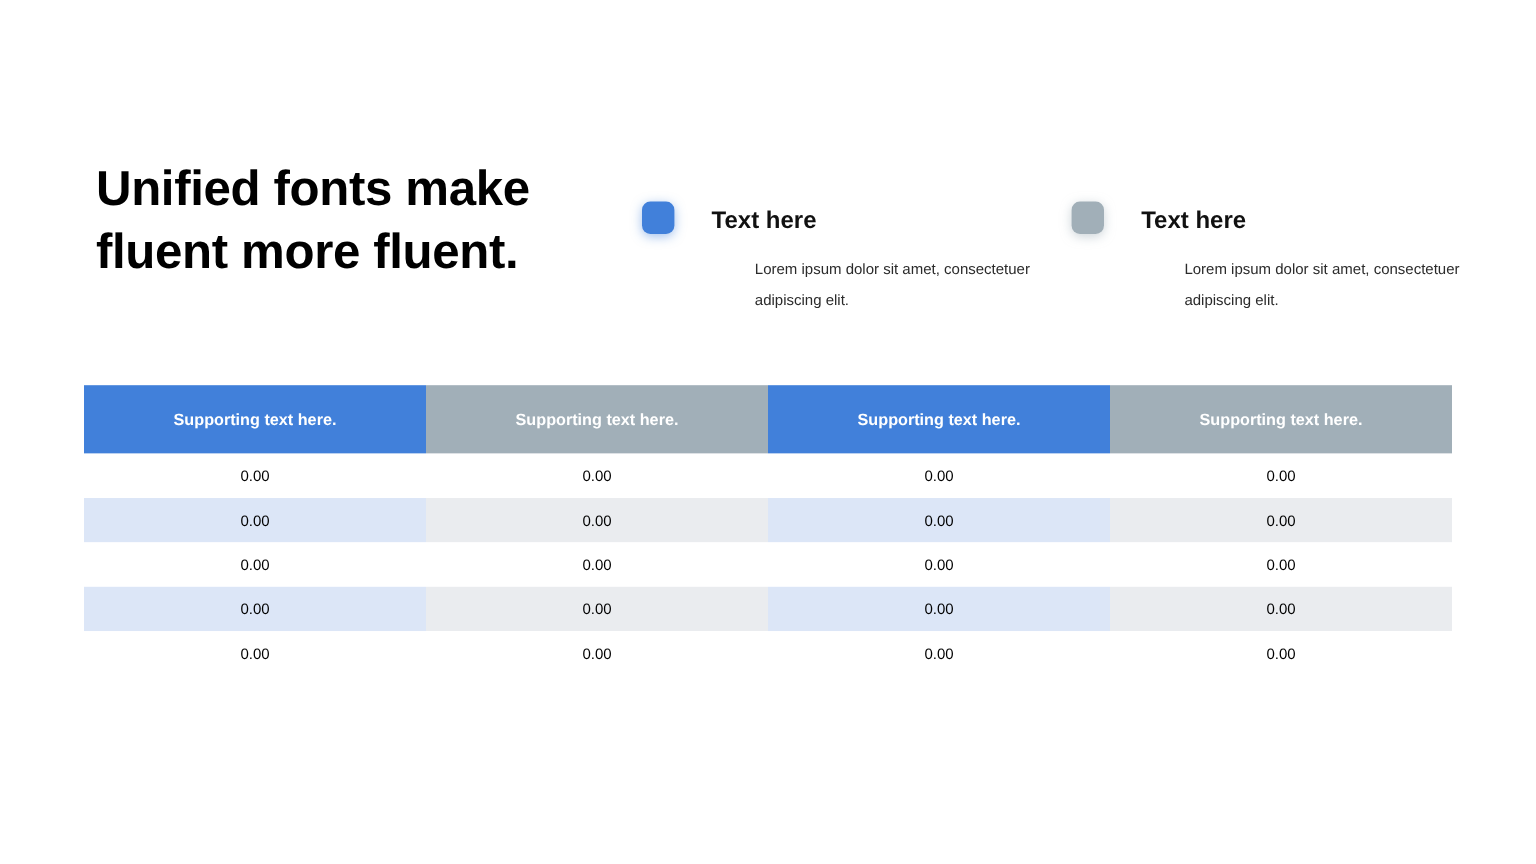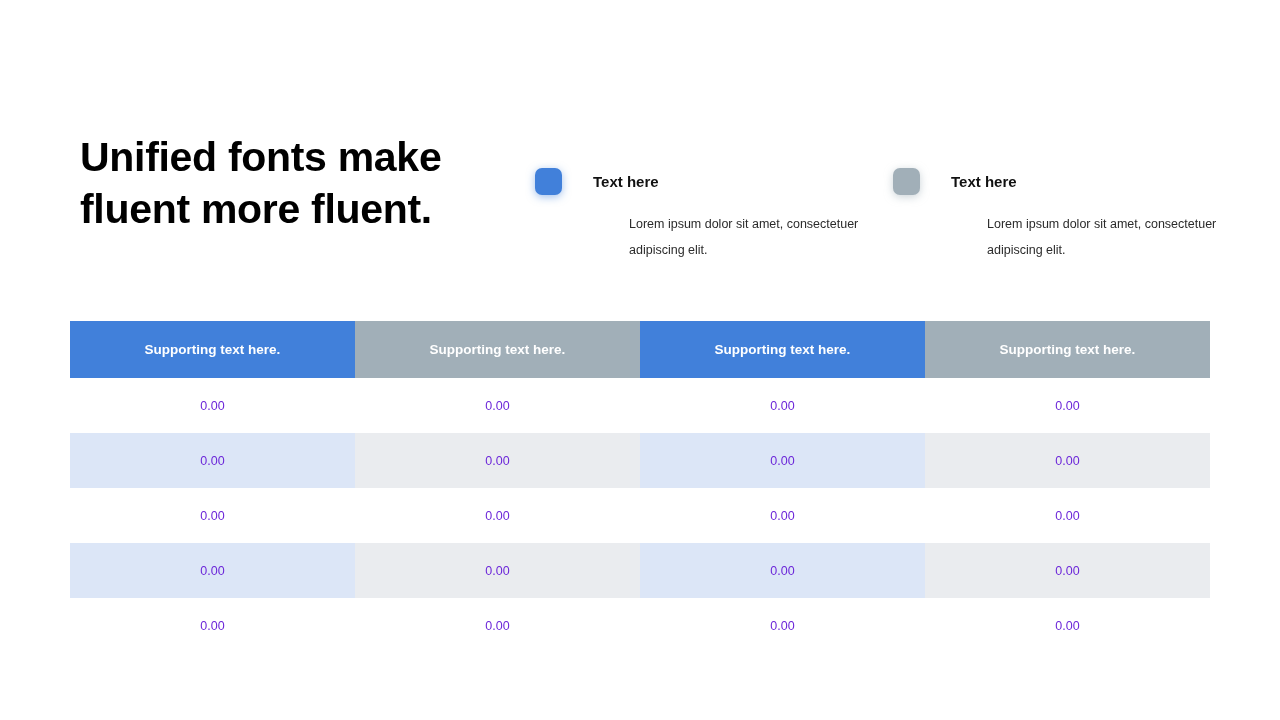--- a/index.html
+++ b/index.html
@@ -58,21 +58,21 @@
   }
   #feature-icon-2 {
     background: #a1afb8;
     box-shadow: 0 2px 9px rgba(161,175,184,0.55);
   }
 
   .feature-heading {
     position: absolute;
     left: 58px;
     top: 5px;
-    font-size: 15px;
+    font-size: 20px;
     font-weight: bold;
     color: #111111;
     white-space: nowrap;
   }
 
   .feature-body {
     position: absolute;
     left: 58px;
     top: 43px;
     width: 275px;
@@ -104,24 +104,24 @@
     font-size: 13.5px;
     font-weight: bold;
     color: #ffffff;
     vertical-align: middle;
     margin-left: 22px;
   }
   .th-blue { background: #4180da; }
   .th-gray { background: #a1afb8; }
 
   #data-table tbody td {
-    height: 55px;
+    height: 37px;
     font-size: 12.5px;
     font-weight: normal;
-    color: #6d28d9;
+    color: #000000;
     vertical-align: middle;
   }
 
   tr.row-plain td { background: #ffffff; }
   tr.row-band td.band-blue { background: #dce6f7; }
   tr.row-band td.band-gray { background: #eaecef; }
 </style>
 </head>
 <body>
 

